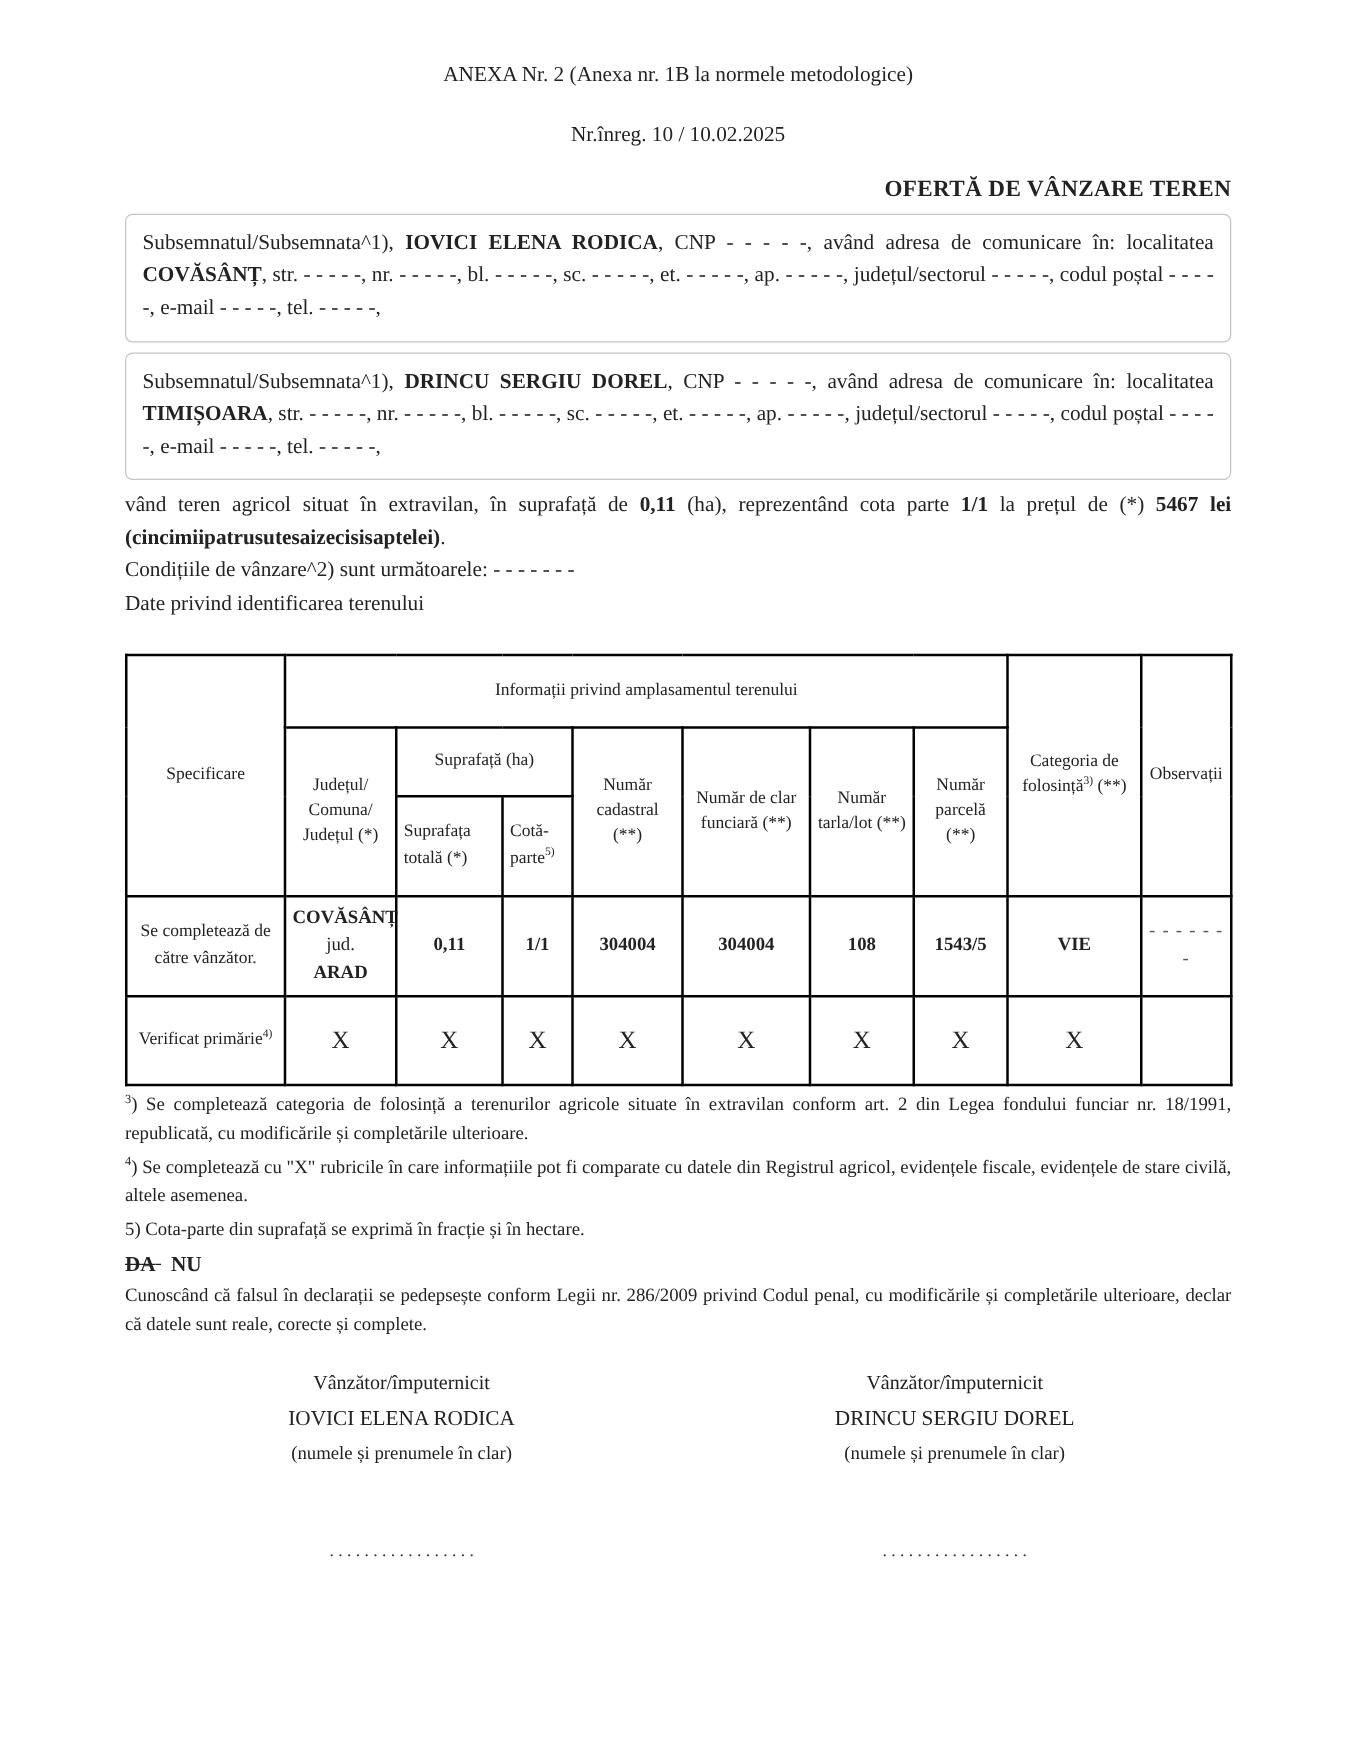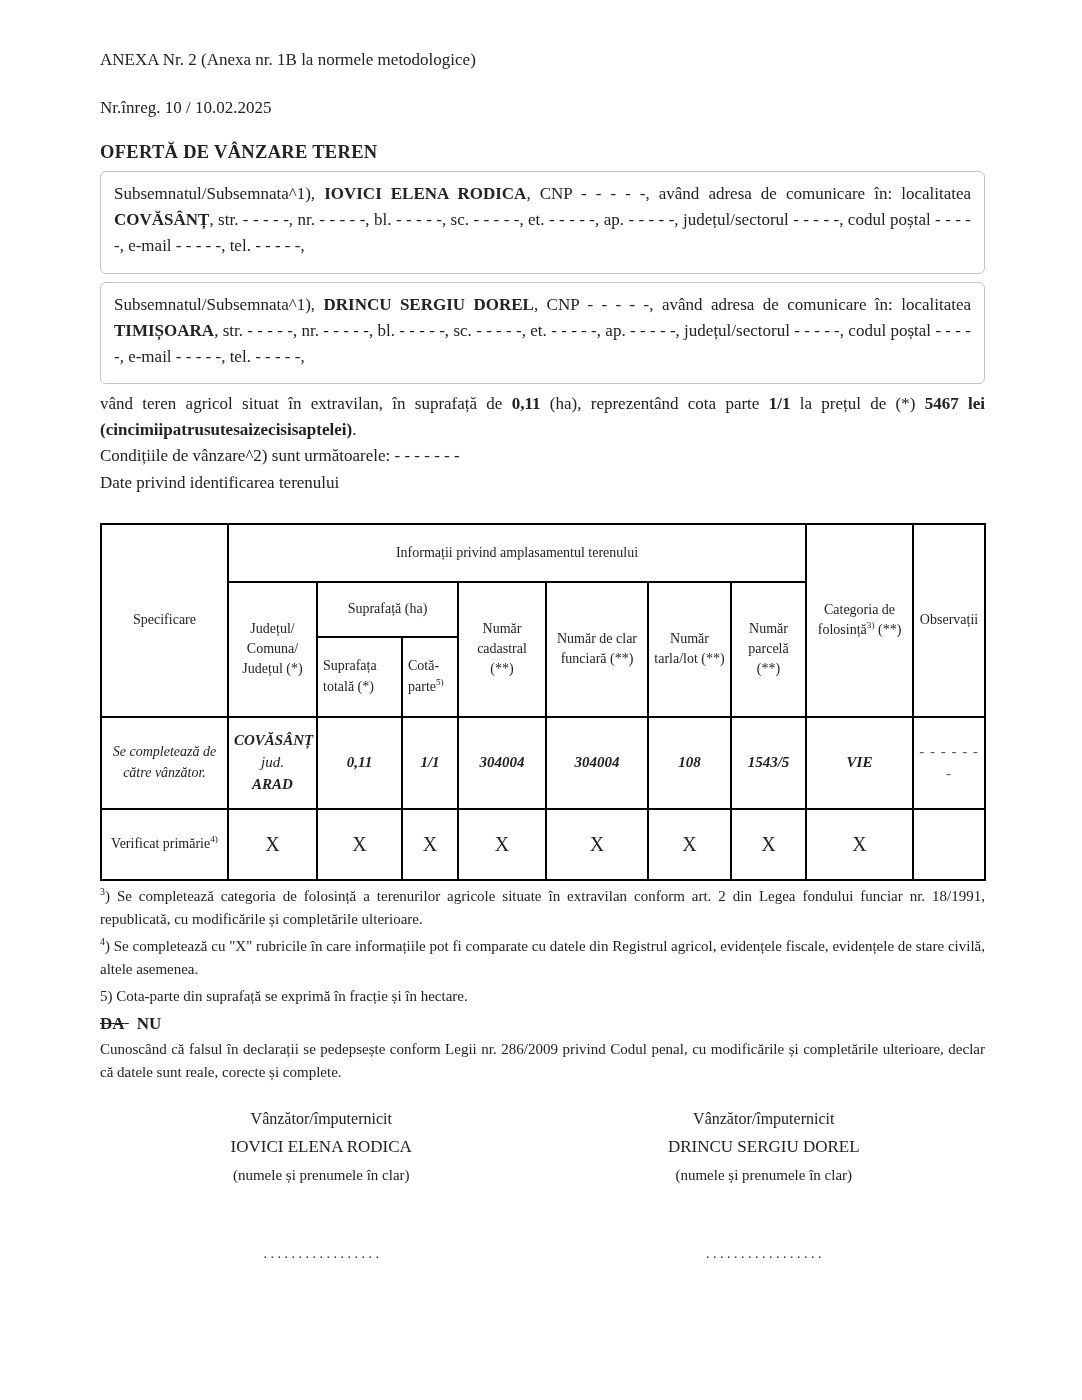--- a/index.html
+++ b/index.html
@@ -7,24 +7,24 @@
   .page {
     position:relative;
     width:1082px; height:1400px;
     margin:0 auto;
     background:#ffffff;
     color:#222222;
     font-family:"Liberation Serif", serif;
     padding:50px 97px 0 100px;
     overflow:hidden;
   }
-  .top-right { text-align:left; font-size:17px; }
+  .top-right { text-align:center; font-size:17px; }
   .reg-line { margin-top:28px; }
   .doc-title {
-    text-align:left; font-size:18.5px; font-weight:bold;
+    text-align:right; font-size:18.5px; font-weight:bold;
     margin-top:24px; letter-spacing:.3px;
   }
   .party-box {
     border:1px solid #c4c4c4; border-radius:6px;
     padding:9px 13px 13px 13px;
     font-size:17px; line-height:1.54; text-align:justify;
     margin-top:8px;
   }
   .party-box:first-of-type { margin-top:30px; }
   .b { font-weight:bold; }
@@ -40,21 +40,21 @@
   }
   table.land td {
     border:2px solid #000000;
     font-size:14px; line-height:1.45;
     vertical-align:middle;
     padding:3px 5px;
   }
   tr.h1 { height:58px; }
   tr.h2 { height:55px; }
   tr.h3 { height:80px; }
-  tr.d1 { height:92px;font-style:italic; }
+  tr.d1 { height:80px; }
   tr.d2 { height:71px; }
   td.pre { white-space:pre-line; }
   td.tl  { text-align:left; padding-left:8px; }
   .blk { display:block; }
   tr.d1 td { font-size:15px; }
   tr.d1 .lbl { font-size:14px; font-weight:normal; }
   tr.d2 .x { font-size:20px; }
   tr.d2 .lbl { font-size:14px; }
   td.dash { color:#555; letter-spacing:1px; }
   

